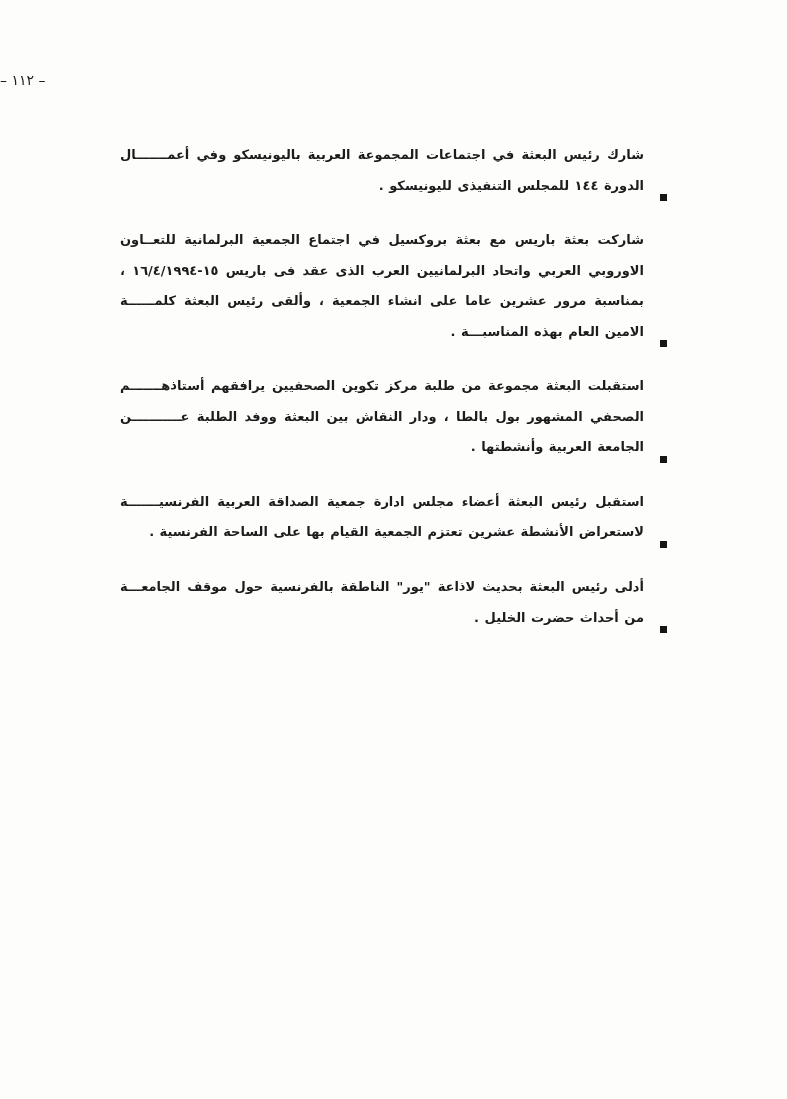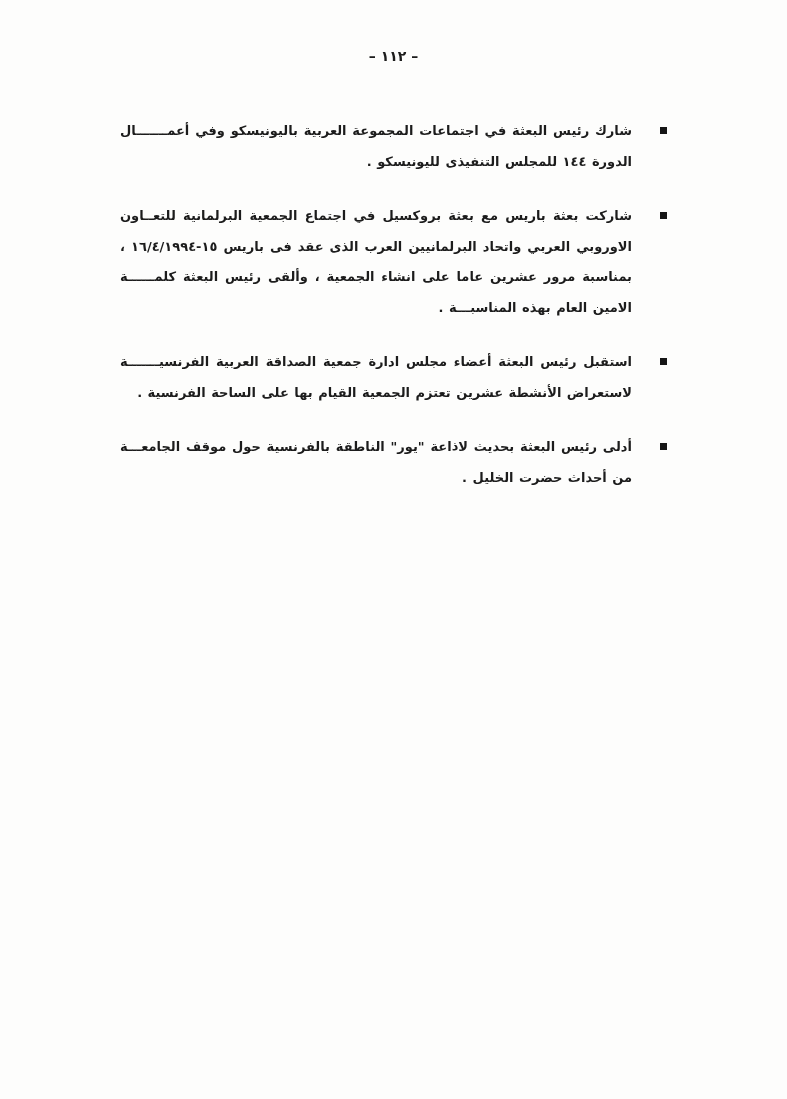--- a/index.html
+++ b/index.html
@@ -12,36 +12,36 @@
     height: 1099px;
     margin: 0 auto;
     background: #fdfdfc;
     color: #1c1c1c;
     font-family: "DejaVu Sans", sans-serif;
     box-sizing: border-box;
     overflow: hidden;
     position: relative;
   }
   .page-number {
-    text-align: center;
-    padding-top: 48px;
+    text-align: left;
+    padding-top: 72px;
     font-size: 14px;
-    font-weight: bold;
+    font-weight: normal;
     letter-spacing: 1px;
     direction: rtl;
   }
   .content {
     direction: rtl;
     padding: 52px 120px 0 120px;
     box-sizing: border-box;
   }
   .bullet-item {
     display: flex;
-    align-items: flex-start;
-    gap: 28px;
+    align-items: flex-end;
+    gap: 16px;
     margin-bottom: 24px;
     font-size: 13px;
     font-weight: bold;
     line-height: 2.35;
   }
   .bullet-marker {
     flex: 0 0 auto;
     width: 7px;
     height: 7px;
     background: #161616;
@@ -70,20 +70,24 @@
     </div>
 
 
     <div class="bullet-item">
       <span class="bullet-marker"></span>
       <p class="bullet-text">شاركت بعثة باريس مع بعثة بروكسيل في اجتماع الجمعية البرلمانية للتعــاون الاوروبي العربي واتحاد البرلمانيين العرب الذى عقد فى باريس ١٥-١٦/٤/١٩٩٤ ، بمناسبة مرور عشرين عاما على انشاء الجمعية ، وألقى رئيس البعثة كلمــــــة الامين العام بهذه المناسبـــة .</p>
     </div>
 
 
 
+    <div class="bullet-item">
+      <span class="bullet-marker"></span>
+      <p class="bullet-text">استقبلت البعثة مجموعة من طلبة مركز تكوين الصحفيين يرافقهم أستاذهـــــــم الصحفي المشهور بول بالطا ، ودار النقاش بين البعثة ووفد الطلبة عـــــــــــن الجامعة العربية وأنشطتها .</p>
+    </div>
 
     <div class="bullet-item">
       <span class="bullet-marker"></span>
       <p class="bullet-text">استقبل رئيس البعثة أعضاء مجلس ادارة جمعية الصداقة العربية الفرنسيـــــــة لاستعراض الأنشطة عشرين تعتزم الجمعية القيام بها على الساحة الفرنسية .</p>
     </div>
 
     <div class="bullet-item">
       <span class="bullet-marker"></span>
       <p class="bullet-text">أدلى رئيس البعثة بحديث لاذاعة "يور" الناطقة بالفرنسية حول موقف الجامعـــة من أحداث حضرت الخليل .</p>
     </div>

